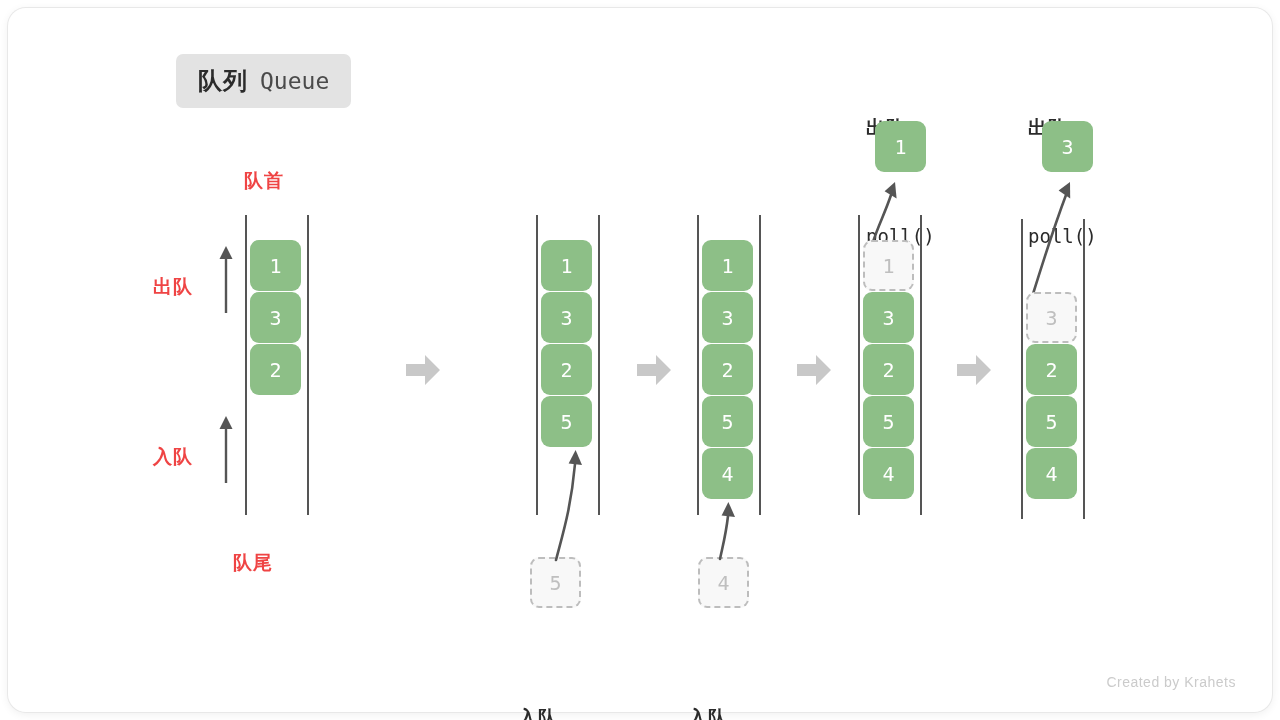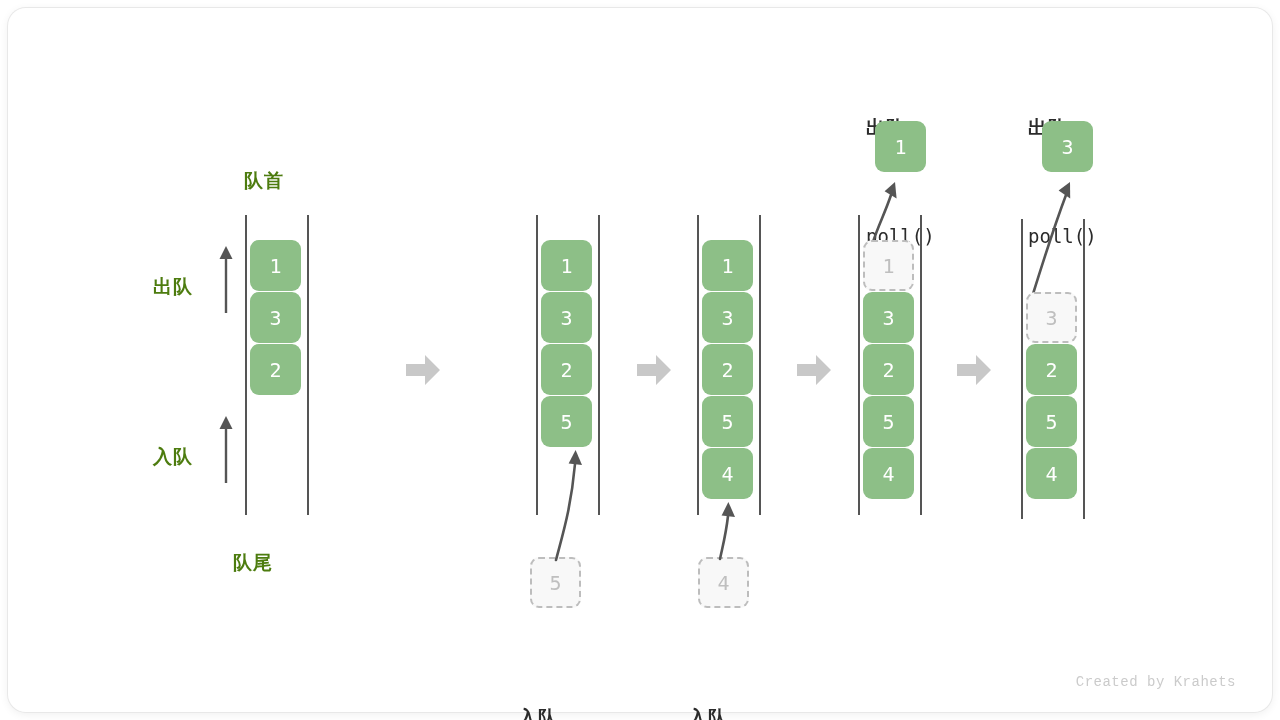--- a/index.html
+++ b/index.html
@@ -52,21 +52,21 @@
     font-weight: normal;
     color: #4a4a4a;
     font-family: "DejaVu Sans Mono", "Liberation Mono", monospace;
   }
 
   
   .abs { position: absolute; white-space: pre; }
   .cn-bold {
     font-size: 19px;
     font-weight: bold;
-    color: #4d7c0f;
+    color: #ef4444;
     letter-spacing: 1px;
   }
 
   
   .col { position: absolute; }
   .rail {
     position: absolute;
     width: 1.6px;
     background: #555555;
   }
@@ -105,21 +105,21 @@
   
   .op-arrow { position: absolute; overflow: visible; }
 
   
   #watermark {
     position: absolute;
     right: 36px;
     bottom: 22px;
     font-size: 14px;
     color: #cbcbcb;
-    font-family: Liberation Mono, monospace;
+    font-family: Liberation Sans, sans-serif;
     letter-spacing: 0.5px;
   }
 
   .op-label {
     position: absolute;
     font-size: 19px;
     color: #2b2b2b;
     line-height: 36px;
     white-space: pre;
   }
@@ -134,20 +134,24 @@
     font-weight: normal;
   }
   .argnum { color: #3a9e4e; font-weight: bold; }
 </style>
 </head>
 <body>
 
 <div id="page">
   <div id="card">
 
+    <div id="title-badge">
+      <span class="cn">队列</span>
+      <span class="en">Queue</span>
+    </div>
 
     <div class="abs cn-bold" style="left:236px; top:160px;">队首</div>
     <div class="abs cn-bold" style="left:225px; top:542px;">队尾</div>
 
     <div class="abs cn-bold" style="left:145px; top:266px;">出队</div>
     <svg class="dir-arrow" style="left:206px; top:235px;" width="24" height="70" viewBox="0 0 24 70">
       <line x1="12" y1="70" x2="12" y2="14" stroke="#555555" stroke-width="2.4"></line>
       <path d="M12 3 L18.5 16 L5.5 16 Z" fill="#555555"></path>
     </svg>
 

